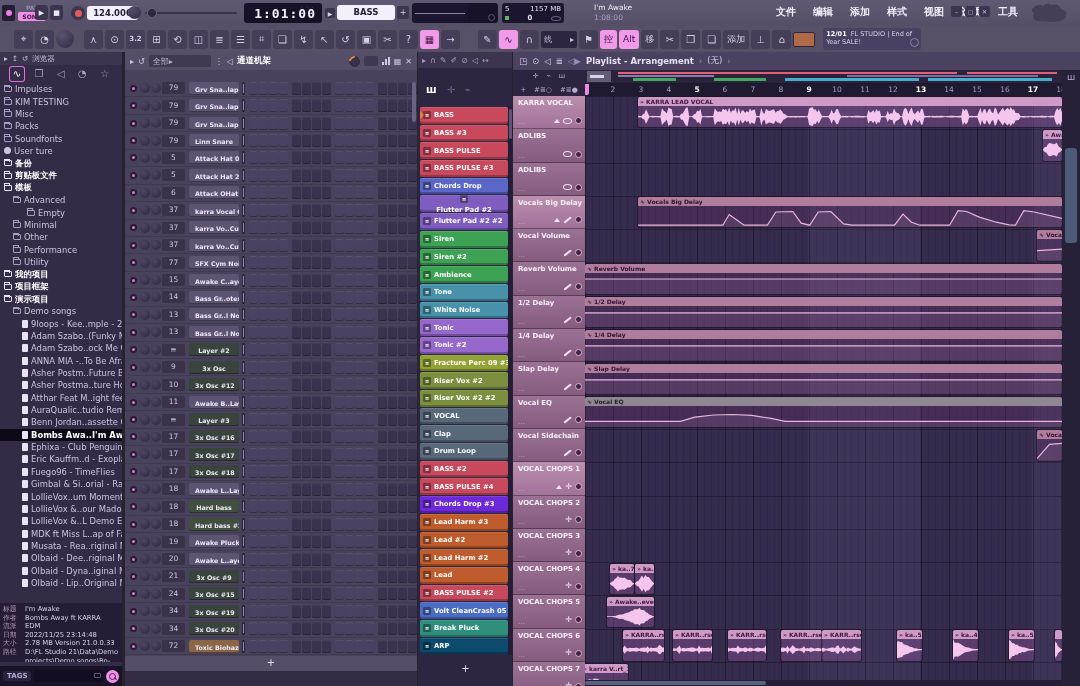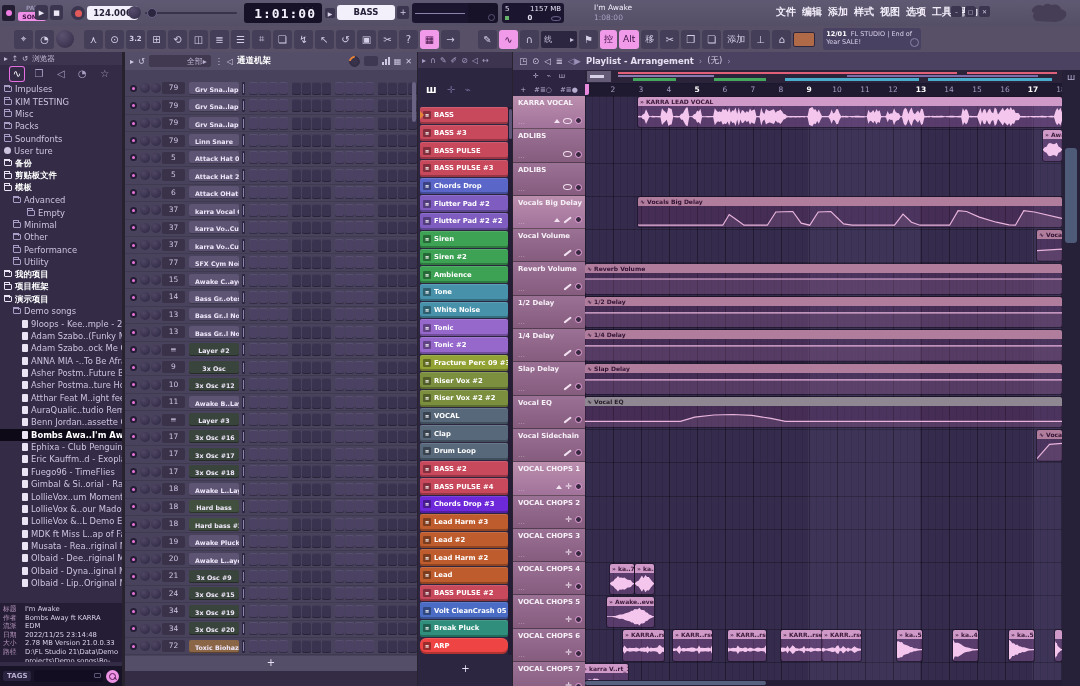--- a/index.html
+++ b/index.html
@@ -32,21 +32,21 @@
   .scope2{left:468px;top:3px;width:30px;height:20px;background:#171227;border-radius:0 3px 3px 0;}
   .scope2 i{position:absolute;right:3px;bottom:2px;width:7px;height:7px;border:1px solid #5b5377;border-radius:50%;}
   .perf{left:502px;top:3px;width:62px;height:20px;background:#1b1530;border-radius:3px;font-size:7px;color:#e9e3f3;padding:2px 3px;}
   .perf .r1{display:flex;justify-content:space-between;}
   .perf .r1 b{font-weight:normal;}
   .perf .r2{display:flex;justify-content:space-between;align-items:center;margin-top:1px;}
   .perf .g{width:4px;height:4px;background:#67b26a;}
   .perf .oval{width:10px;height:5px;border:1px solid #6b628a;border-radius:50%;}
   .songinfo{left:594px;top:3px;font-size:7.5px;color:#f1ecf8;line-height:10px;}
   .songinfo .len{color:#aaa1c4;}
-  #menus{left:776px;top:5px;display:flex;gap:6px;}
+  #menus{left:776px;top:5px;display:flex;gap:17px;}
   #menus .menu-item{font-size:10px;font-weight:bold;color:#f2edf9;}
   #winbtns{left:951px;top:6px;display:flex;gap:3px;}
   #winbtns div{width:11px;height:11px;background:#3c354f;border-radius:2px;color:#cfc8e2;font-size:6px;text-align:center;line-height:11px;}
   .mascot{left:1028px;top:2px;}
 
   
   #toolbar2{position:absolute;left:0;top:26px;width:1080px;height:26px;background:#575066;display:flex;align-items:center;padding-left:14px;gap:2px;}
   .tb-btn{width:19px;height:19px;border-radius:3px;background:#453e58;color:#d6cfe8;font-size:10px;display:flex;align-items:center;justify-content:center;flex:none;}
   .tb-btn.sm{font-size:7px;font-weight:bold;}
   .tb-btn.act{background:#f09ae9;color:#3c1040;}
@@ -83,21 +83,21 @@
   #tagsbar .srch i{position:absolute;right:2px;top:3px;width:7px;height:5px;border:1px solid #5e5578;border-radius:1px;}
   #tagsbar .mag{width:13px;height:13px;border-radius:50%;background:#ef93e6;position:relative;flex:none;}
   #tagsbar .mag:before{content:"";position:absolute;left:3px;top:3px;width:5px;height:5px;border:1px solid #571b54;border-radius:50%;}
   #tagsbar .mag:after{content:"";position:absolute;left:8px;top:8px;width:3px;height:1px;background:#571b54;transform:rotate(45deg);}
 
   .vsep{position:absolute;top:52px;bottom:0;background:#28222f;width:3px;}
 
   
   #rack{position:absolute;left:125px;top:52px;width:292px;bottom:0;background:#49425c;}
   #rack .rhead{height:18px;background:#554e68;display:flex;align-items:center;gap:4px;padding:0 5px;font-size:8px;color:#cfc8e2;}
-  #rack .rdd{width:62px;height:12px;background:#403950;border-radius:2px;display:flex;justify-content:flex-end;align-items:center;padding:0 4px;color:#b9b0cf;}
+  #rack .rdd{width:62px;height:12px;background:#403950;border-radius:2px;display:flex;justify-content:flex-start;align-items:center;padding:0 4px;color:#b9b0cf;}
   #rack .rtitle{color:#fff;font-weight:bold;font-size:8.5px;}
   .knob-o{width:11px;height:11px;border-radius:50%;background:#39324b;border:2px solid #342d46;border-top-color:#e8833a;transform:rotate(-40deg);}
   .minibars{display:flex;gap:1px;align-items:flex-end;height:8px;}
   .minibars i{width:2px;background:#cfc8e2;}
   #rrows{position:absolute;left:0;top:28px;width:292px;height:576px;overflow:hidden;}
   .rk-row{height:17.45px;display:flex;align-items:center;position:relative;border-bottom:1px solid rgba(0,0,0,.12);}
   .rk-led{position:absolute;left:5px;width:7px;height:7px;border-radius:50%;background:#241d35;}
   .rk-led i{position:absolute;left:2px;top:2px;width:3px;height:3px;border-radius:50%;background:#ea74dc;}
   .rk-knob{position:absolute;width:10px;height:10px;border-radius:50%;background:radial-gradient(circle at 35% 30%,#4e4663,#2c2540);}
   .rk-num{position:absolute;left:37px;width:23px;height:12px;background:#393248;border-radius:2px;color:#cfc6e6;font-size:7.5px;text-align:center;line-height:12px;}
@@ -1556,26 +1556,26 @@
           <span>BASS PULSE</span>
         </div>
         <div class="pk-item" style="background: rgb(200, 72, 92);">
           <span class="mi">≡</span>
           <span>BASS PULSE #3</span>
         </div>
         <div class="pk-item" style="background: rgb(90, 102, 200);">
           <span class="mi">≡</span>
           <span>Chords Drop</span>
         </div>
+        <div class="pk-item" style="background: rgb(126, 92, 192); flex-direction: column;">
+          <span class="mi">≡</span>
+          <span>Flutter Pad #2</span>
+        </div>
         <div class="pk-item" style="background: rgb(126, 92, 192);">
           <span class="mi">≡</span>
-          <span>Flutter Pad #2</span>
-        </div>
-        <div class="pk-item" style="background: rgb(126, 92, 192);">
-          <span class="mi">≡</span>
           <span>Flutter Pad #2 #2</span>
         </div>
         <div class="pk-item" style="background: rgb(61, 162, 84);">
           <span class="mi">≡</span>
           <span>Siren</span>
         </div>
         <div class="pk-item" style="background: rgb(61, 162, 84);">
           <span class="mi">≡</span>
           <span>Siren #2</span>
         </div>
@@ -1656,21 +1656,21 @@
           <span>BASS PULSE #2</span>
         </div>
         <div class="pk-item" style="background: rgb(74, 108, 196);">
           <span class="mi">≡</span>
           <span>Volt CleanCrash 05</span>
         </div>
         <div class="pk-item" style="background: rgb(47, 143, 124);">
           <span class="mi">≡</span>
           <span>Break Pluck</span>
         </div>
-        <div class="pk-item" style="background: #ef4444; border-radius: 6px;">
+        <div class="pk-item" style="background: #0c4a6e;">
           <span class="mi">≡</span>
           <span>ARP</span>
         </div>
       </div>
     <div id="pickerscroll">
         <div class="th"></div>
       </div>
     <div id="pickeradd">+</div>
   </div>
   <div class="vsep" style="left:512px;width:1px"></div>

